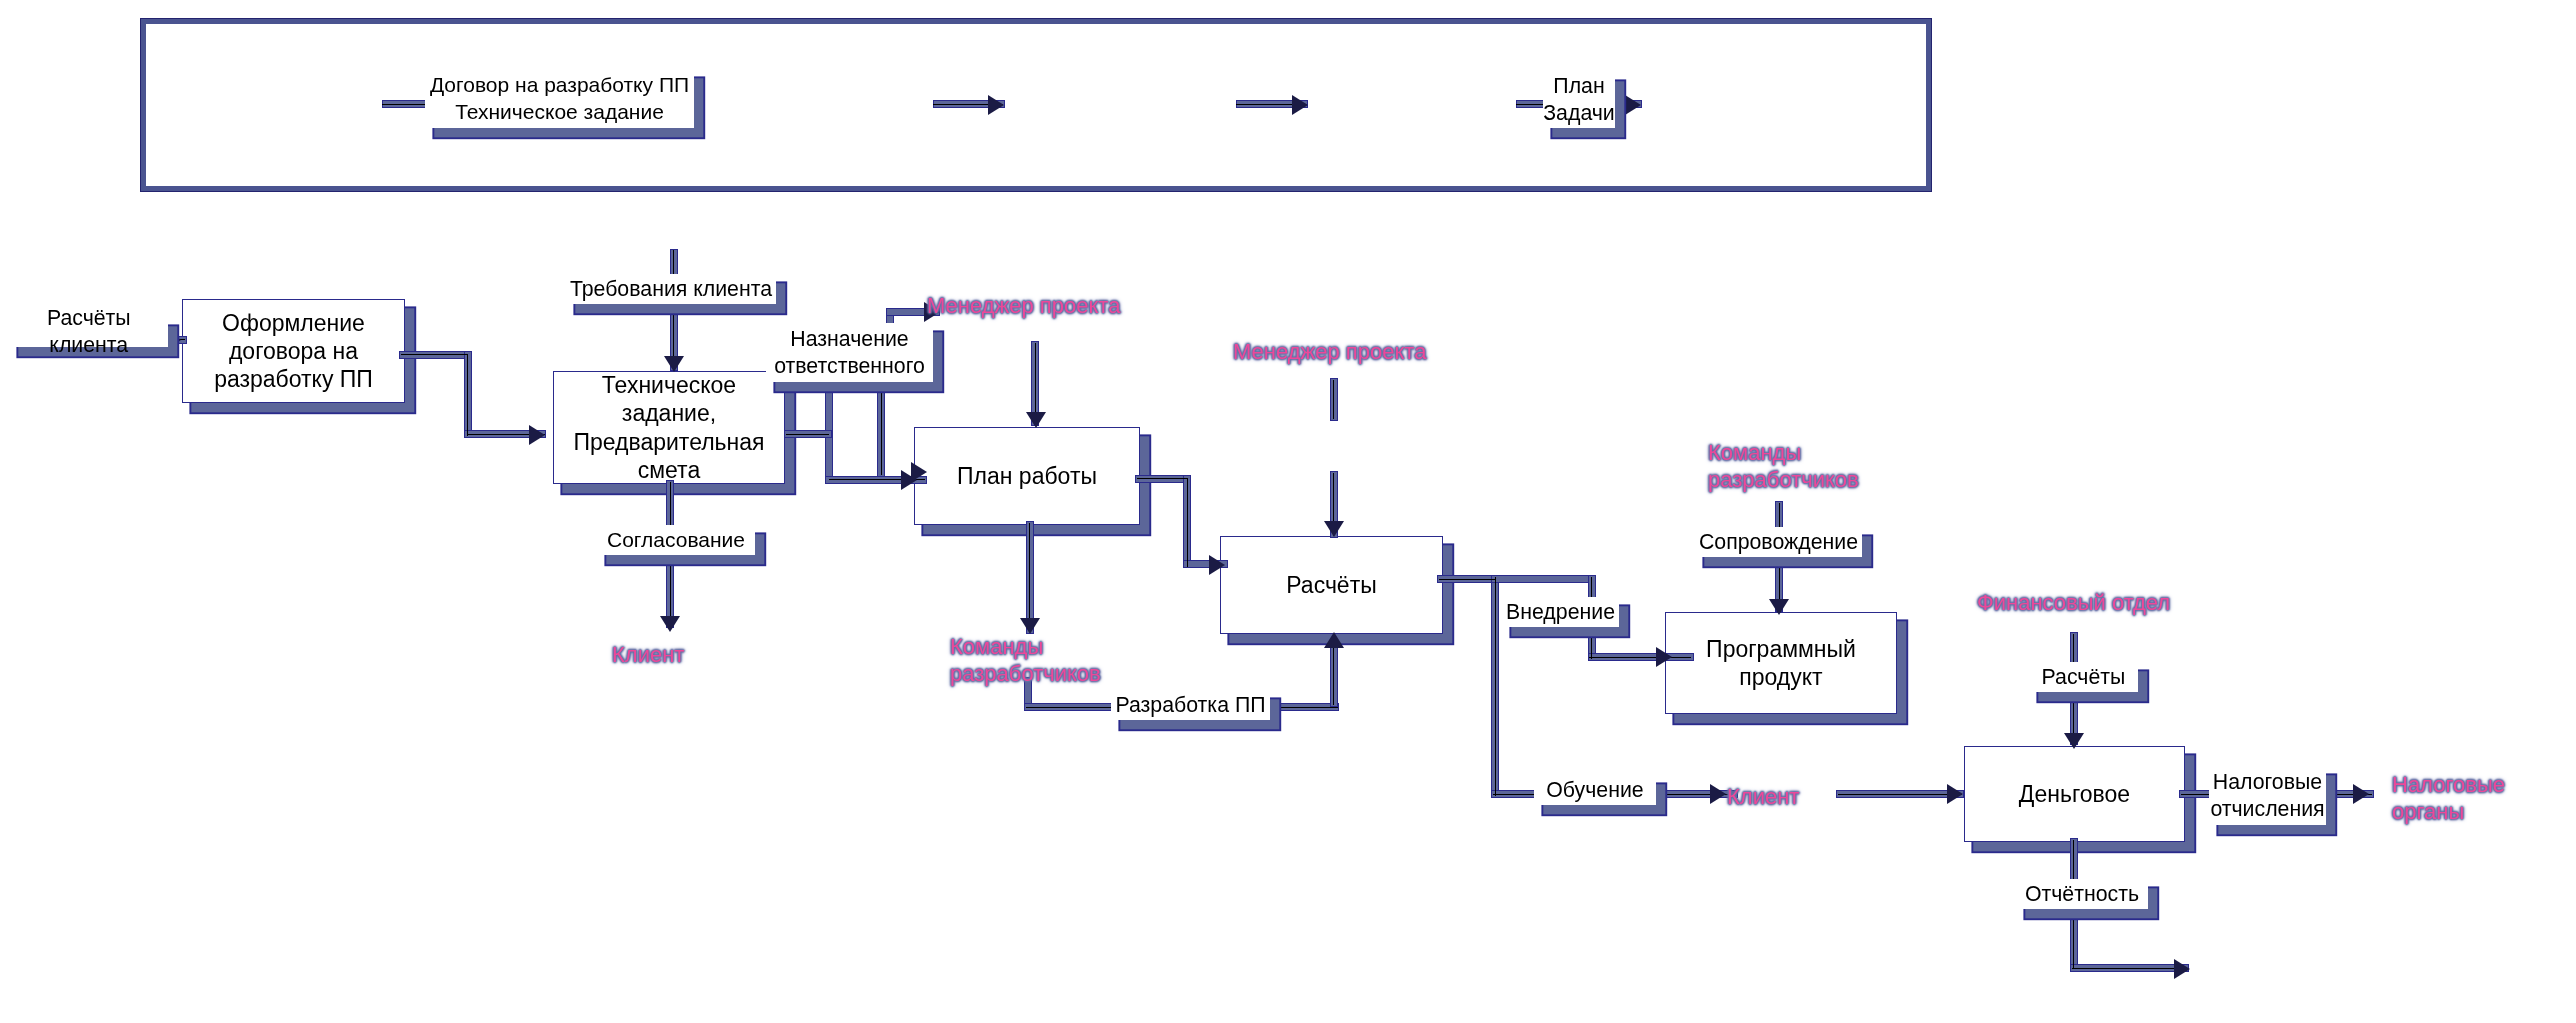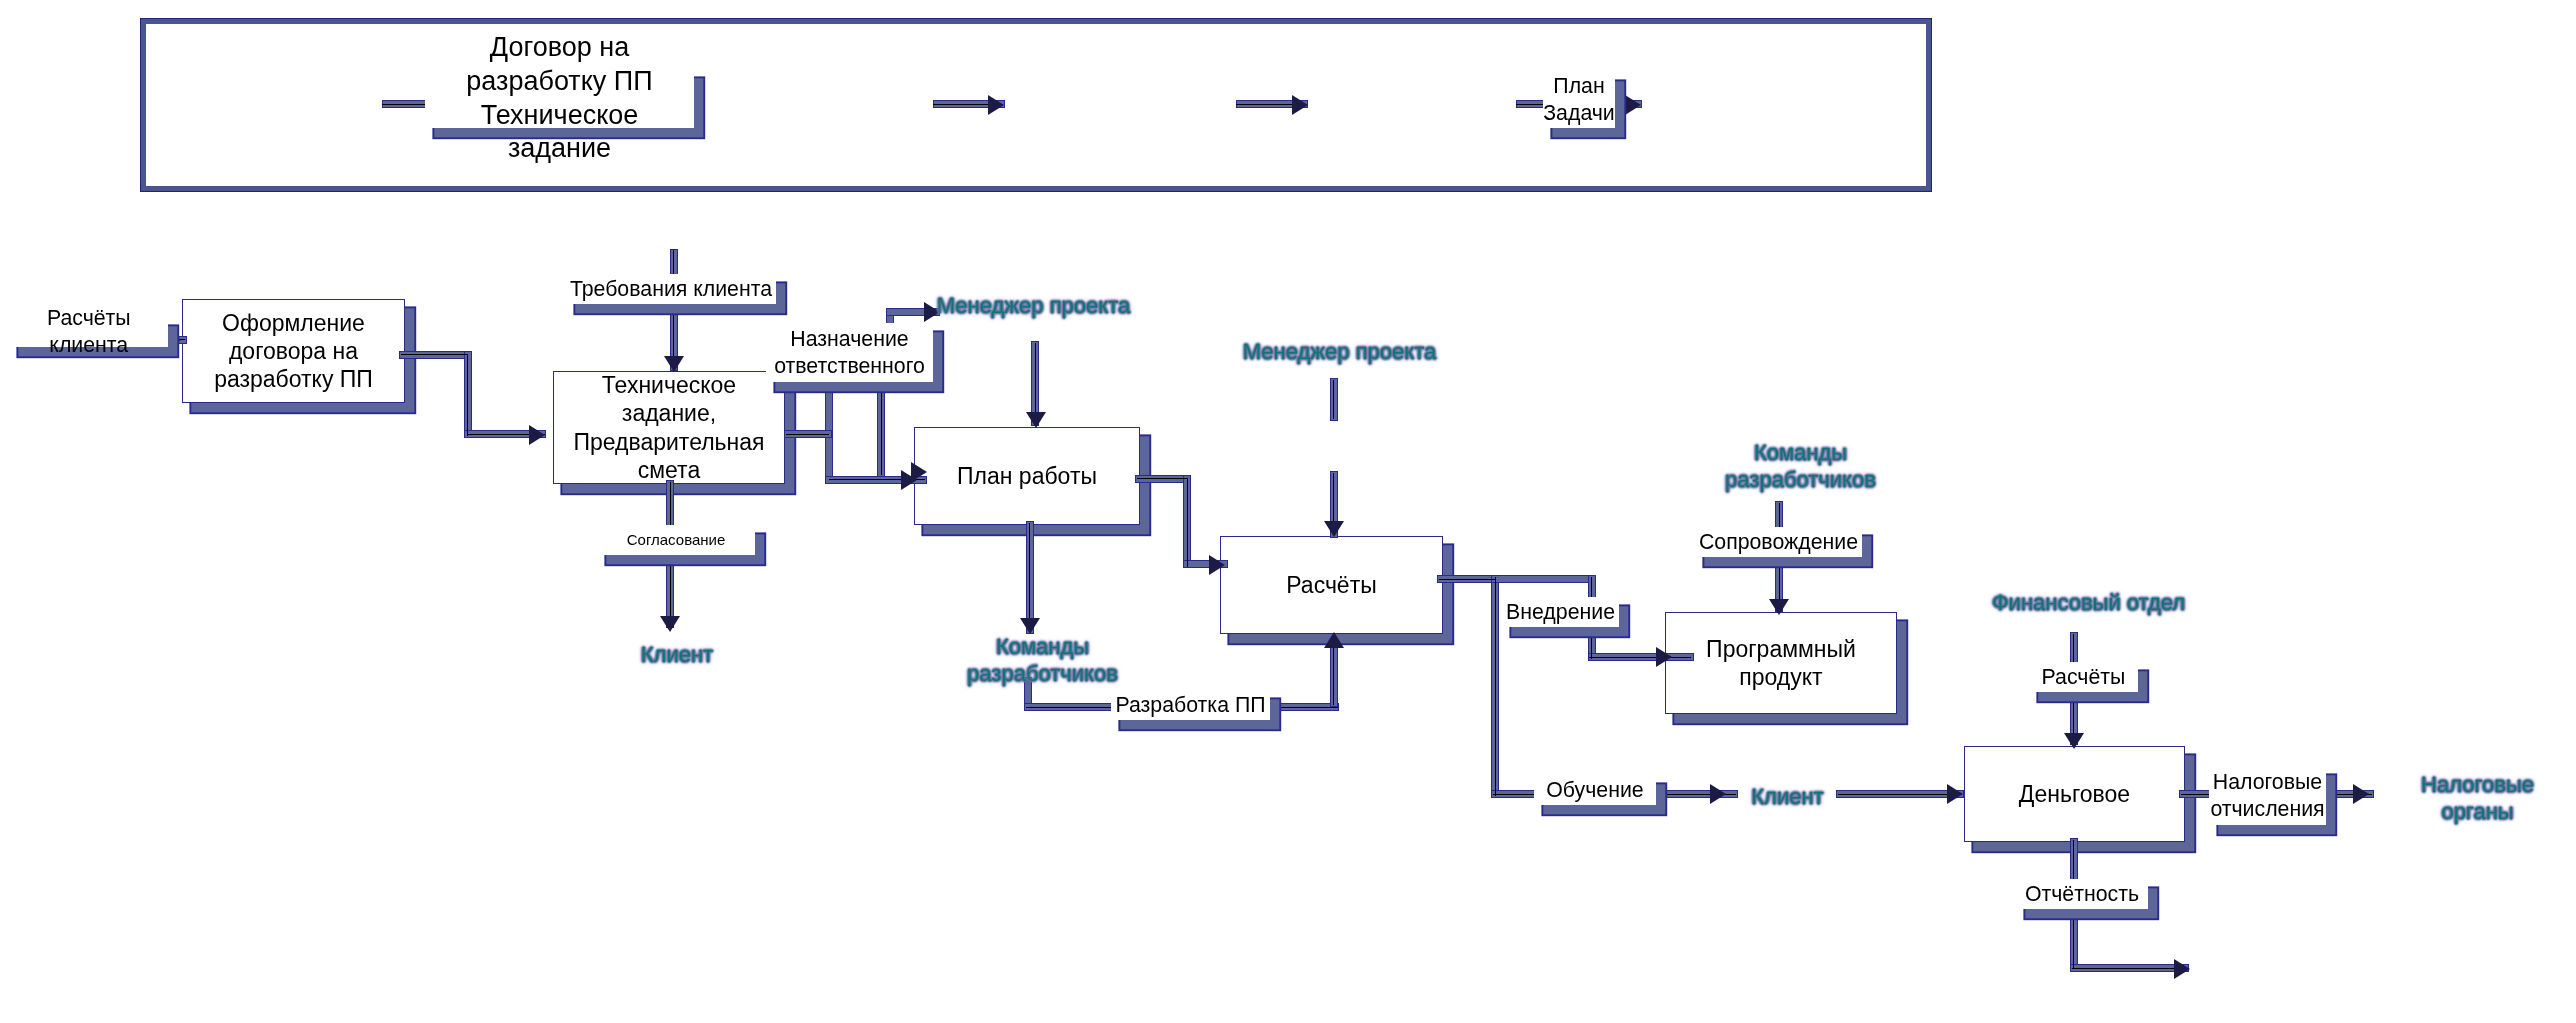--- a/index.html
+++ b/index.html
@@ -31,22 +31,22 @@
     text-align:center;
     line-height:1.25;
     box-shadow:9.3px 9.3px 0 0 #5c6699, 9.3px 9.3px 0 1.9px #2a2a8c;
     z-index:6;
     padding:0 1.9px;
   }
 
   
   .ext{
     position:absolute;
-    color:#0f766e;
-    text-align:center;
+    color:#ec4899;
+    text-align:left;
     line-height:1.22;
     font-weight:400;
     z-index:7;
     text-shadow:
       0 0 1.9px #6b74a8, 0 0 2.8px #6b74a8, 0 0 4.6px #5560a0,
       0.9px 0 1.9px #6b74a8, -0.9px 0 1.9px #6b74a8,
       0 0.9px 1.9px #6b74a8, 0 -0.9px 1.9px #6b74a8;
     white-space:pre-line;
   }
 
@@ -110,21 +110,21 @@
   <div class="hair h" style="left:1236px;top:104px;width:70px;"></div>
   <div class="ah right" style="left:1292px;top:95px;"></div>
 
   <div class="seg h" style="left:1516px;top:100px;width:35px;"></div>
   <div class="hair h" style="left:1516px;top:104px;width:33px;"></div>
   <div class="seg h" style="left:1612px;top:100px;width:30px;"></div>
   <div class="ah right" style="left:1625px;top:95px;"></div>
 
   <div class="node" style="left:176px;top:48px;width:206px;height:104px;font-size:23px;white-space:pre-line;">Клиент</div>
 
-  <div class="chip" style="left:425px;top:69px;width:269px;height:59px;font-size:27px;white-space:pre-line;">Договор на разработку ПП
+  <div class="chip" style="left:425px;top:69px;width:269px;height:59px;font-size:21px;white-space:pre-line;">Договор на разработку ПП
 Техническое задание</div>
 
   <div class="node" style="left:703px;top:48px;width:172px;height:104px;font-size:23px;white-space:pre-line;">Компания-
 разработчик</div>
 
   <div class="node" style="left:998px;top:48px;width:224px;height:104px;font-size:23px;white-space:pre-line;">Предварительная
 смета, объём работ</div>
 
   <div class="node" style="left:1294px;top:48px;width:223px;height:104px;font-size:23px;white-space:pre-line;">Куратор проекта</div>
 
@@ -157,21 +157,21 @@
   <div class="chip" style="left:566px;top:274px;width:210px;height:30px;font-size:21.3px;">Требования клиента</div>
 
   <div class="node" style="left:553px;top:371px;width:232px;height:113px;font-size:23px;white-space:pre-line;">Техническое
 задание,
 Предварительная
 смета</div>
 
   <div class="seg v" style="left:666px;top:480px;height:148px;"></div>
   <div class="hair v" style="left:670px;top:482px;height:145px;"></div>
   <div class="ah down" style="left:660px;top:616px;"></div>
-  <div class="chip" style="left:597px;top:525px;width:158px;height:30px;font-size:15px;">Согласование</div>
+  <div class="chip" style="left:597px;top:525px;width:158px;height:30px;font-size:21px;">Согласование</div>
   <div class="ext" style="left:612px;top:642px;width:130px;font-size:22px;">Клиент</div>
 
   <div class="seg v" style="left:825px;top:352px;height:132px;"></div>
   <div class="seg h" style="left:784px;top:430px;width:48px;"></div>
   <div class="hair h" style="left:786px;top:434px;width:43px;"></div>
   <div class="seg h" style="left:825px;top:476px;width:102px;"></div>
   <div class="hair h" style="left:829px;top:479px;width:96px;"></div>
   <div class="ah right" style="left:901px;top:470px;"></div>
 
   <div class="seg v" style="left:886px;top:308px;height:48px;"></div>

